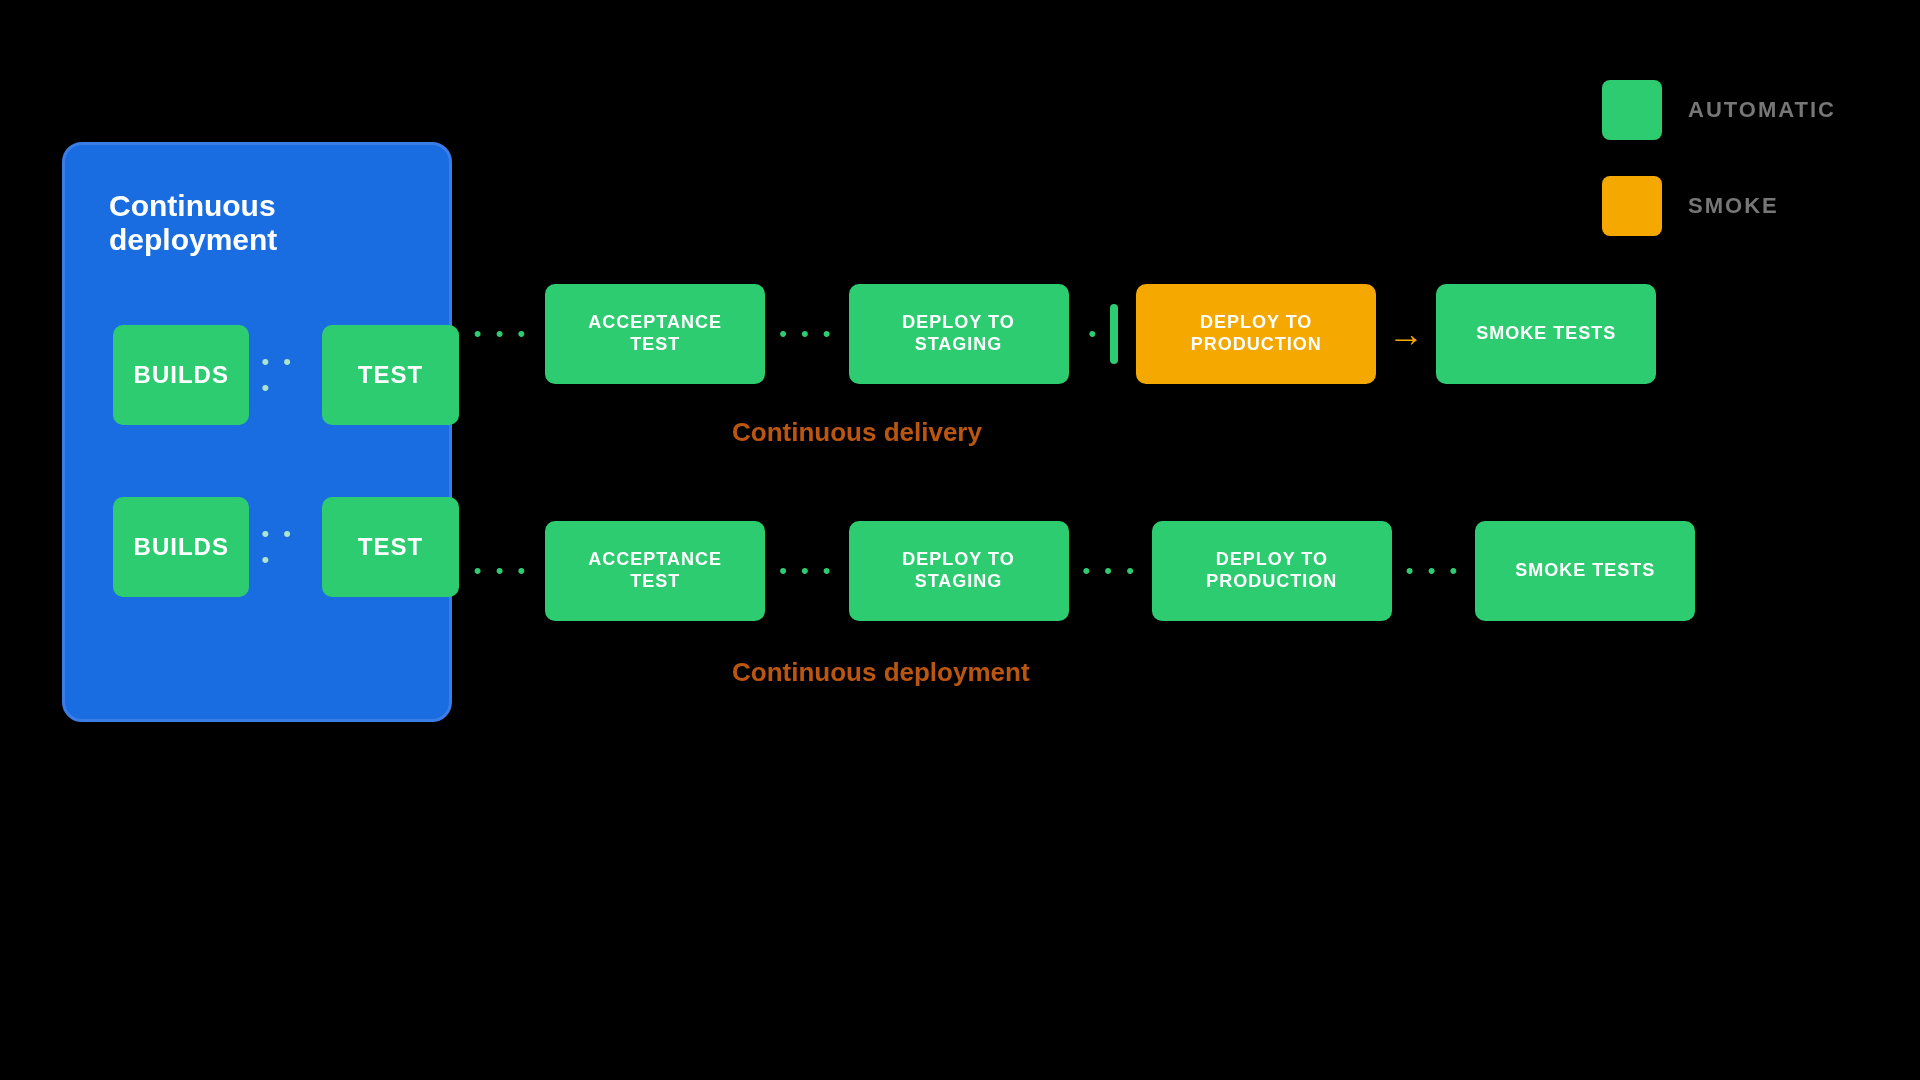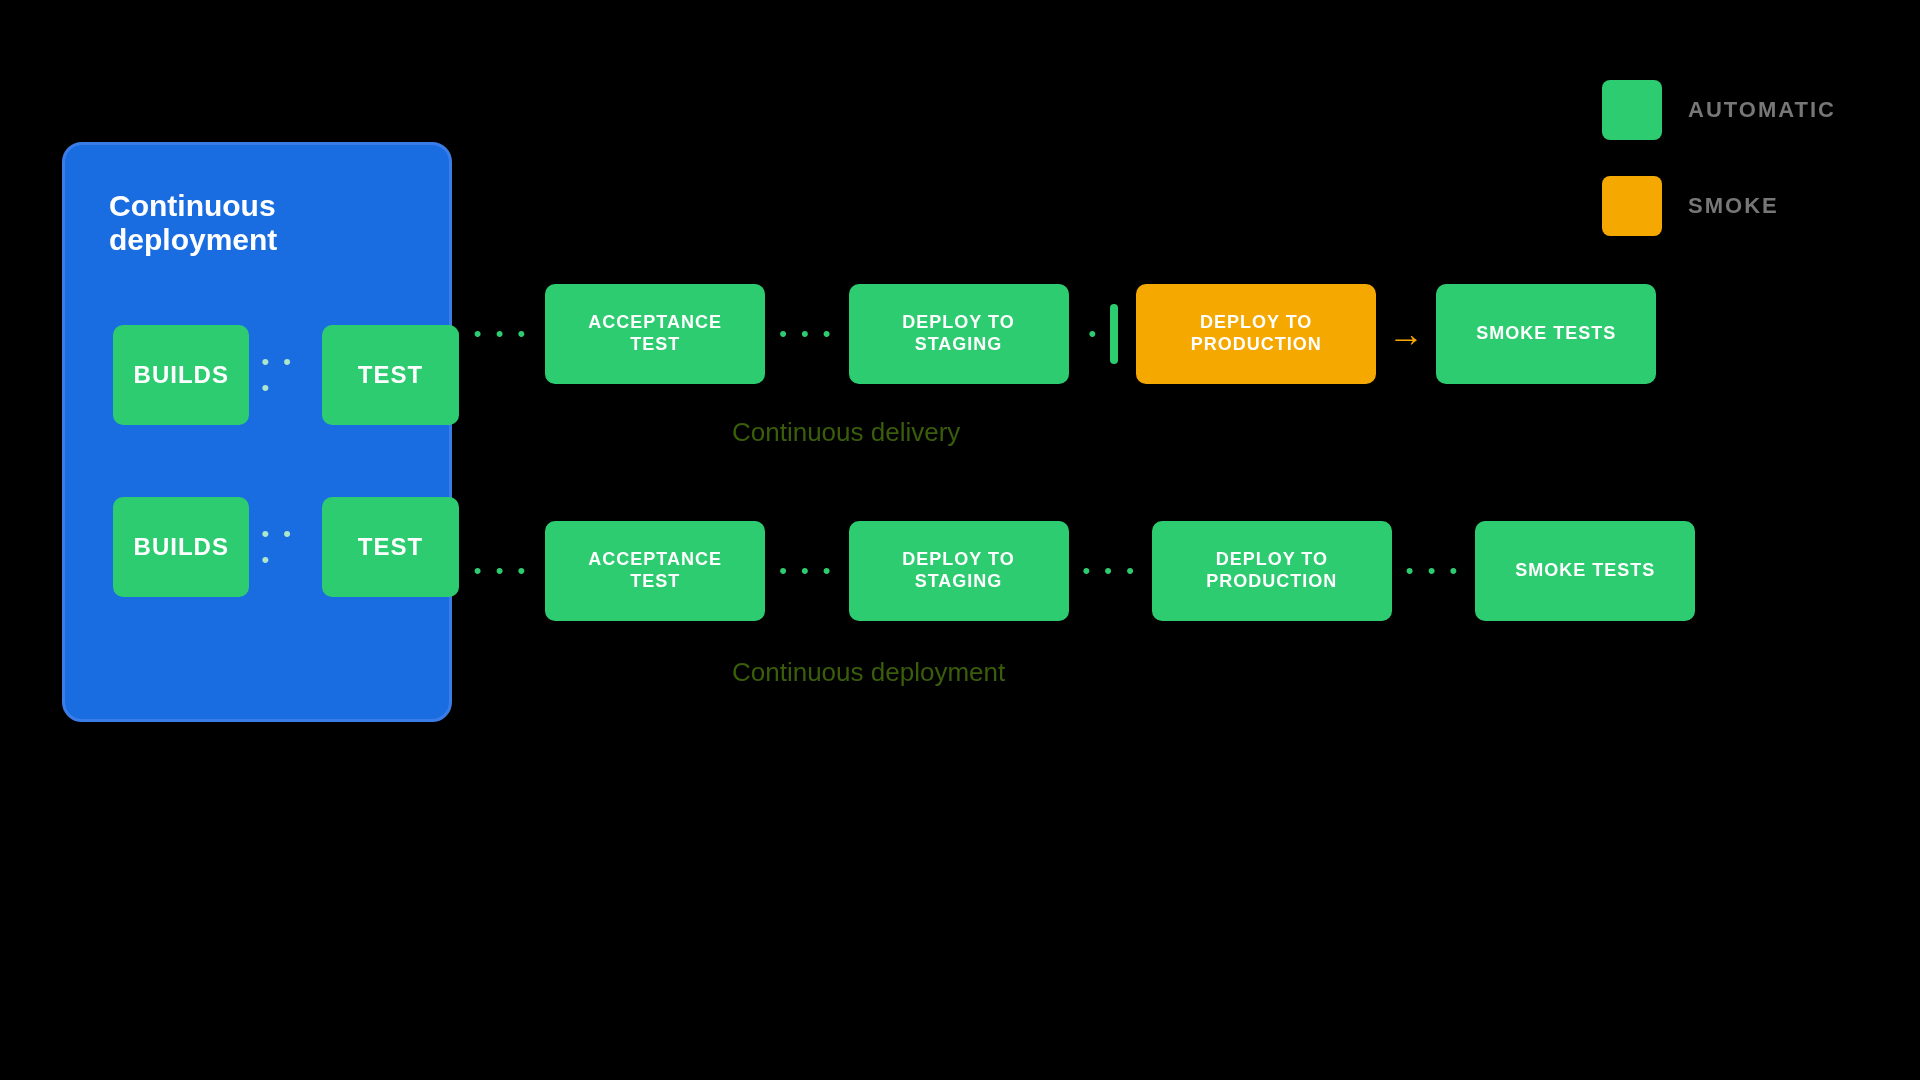--- a/index.html
+++ b/index.html
@@ -129,22 +129,22 @@
     
     .ci-row {
       display: flex;
       align-items: center;
     }
 
     
     .pipeline-label {
       position: absolute;
       font-size: 26px;
-      font-weight: 400;
-      color: #4d7c0f;
+      font-weight: 700;
+      color: #f97316;
       opacity: 0.75;
     }
 
     
     .box-sm {
       width: 155px;
       height: 100px;
       font-size: 24px;
     }
     .box-md {

